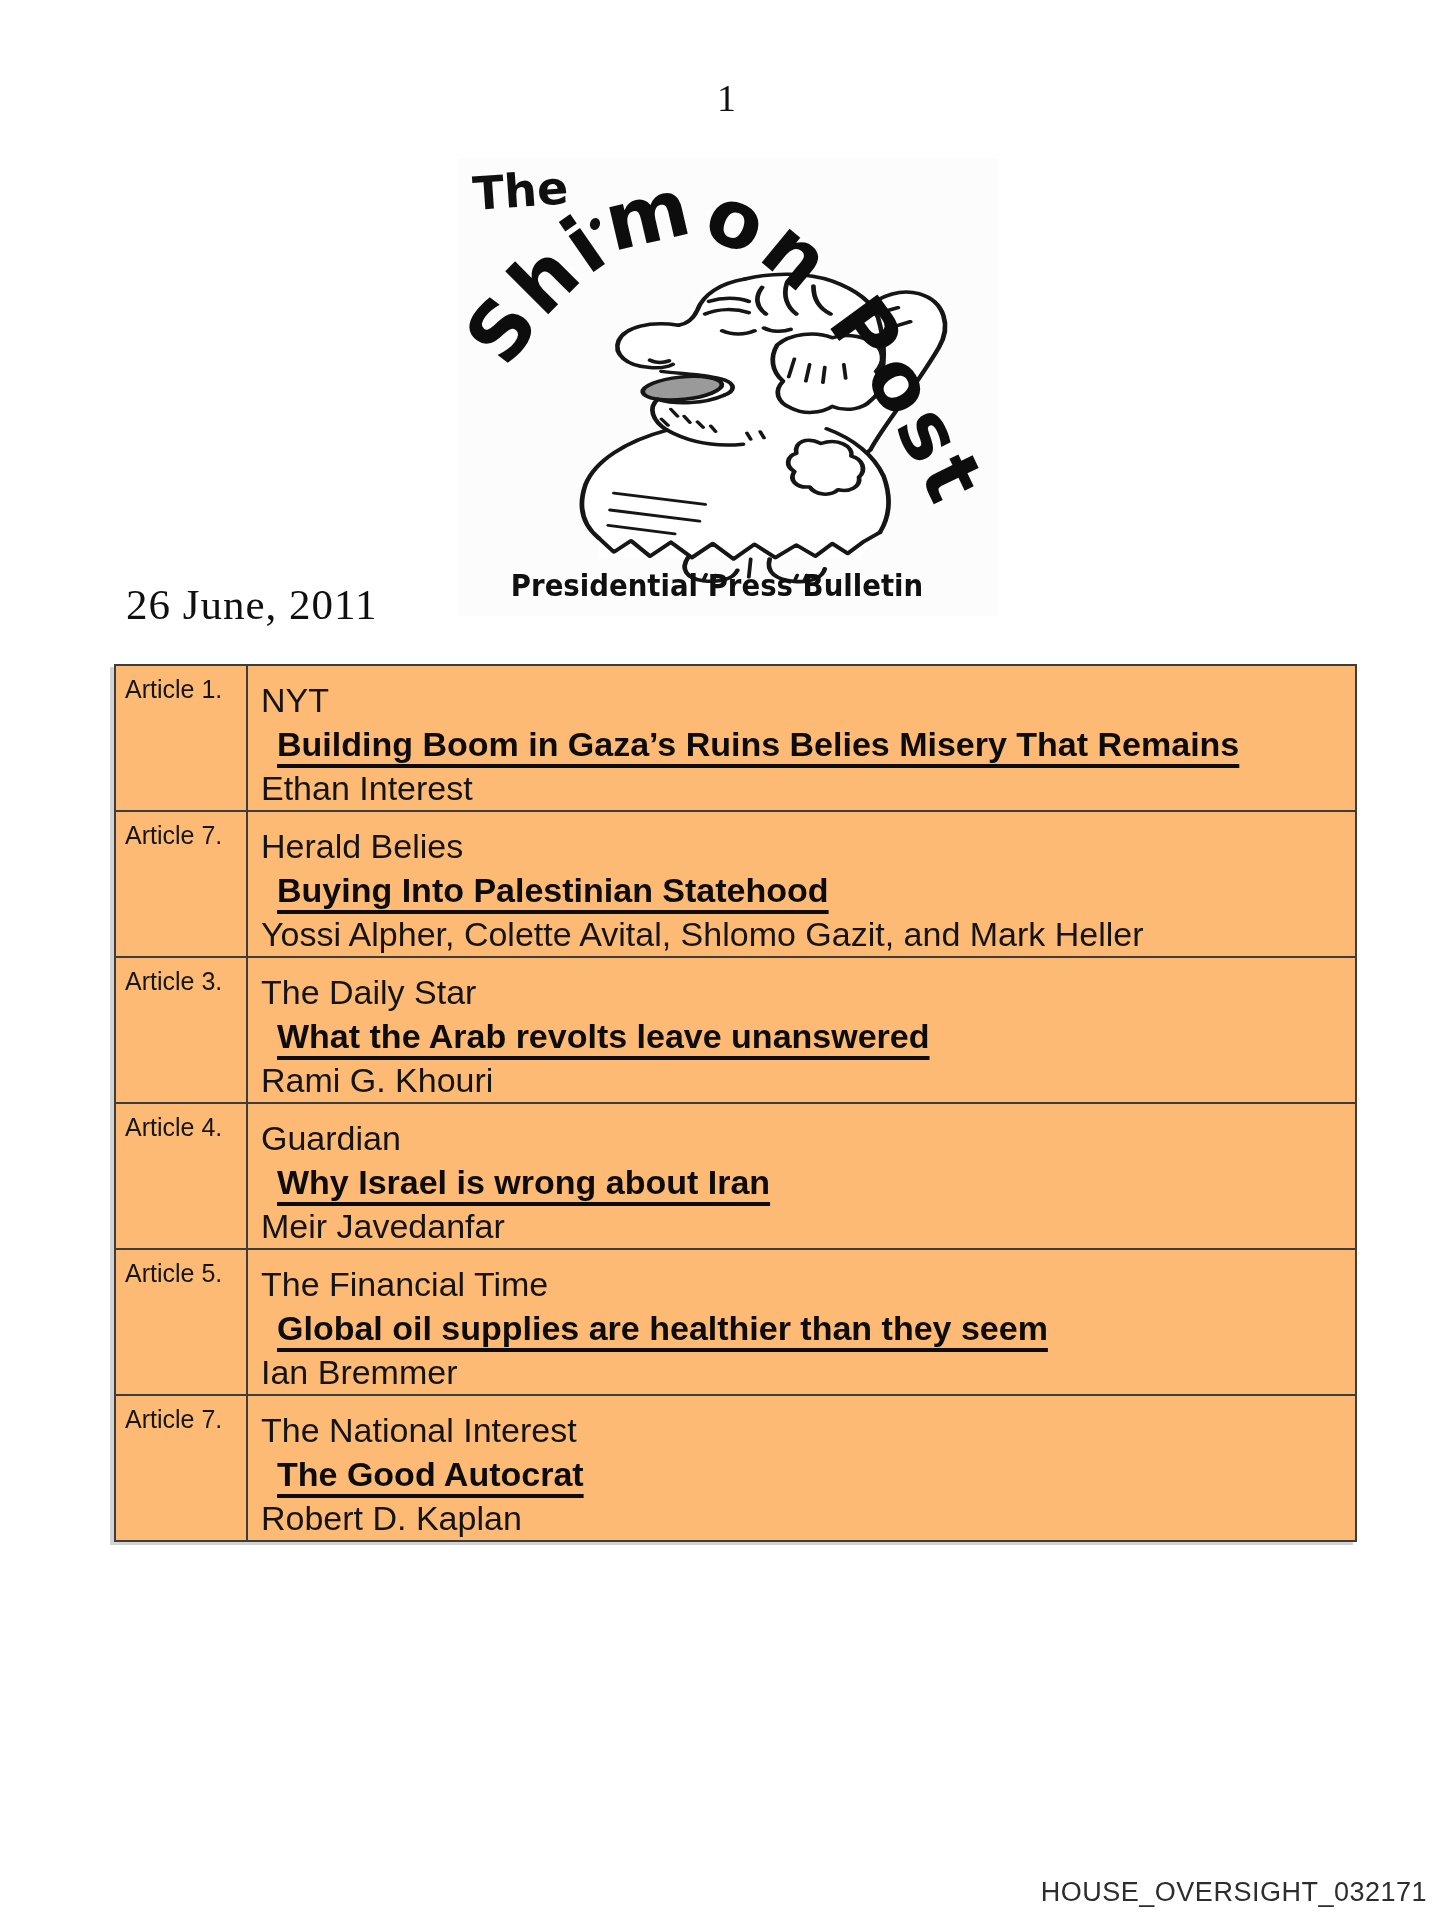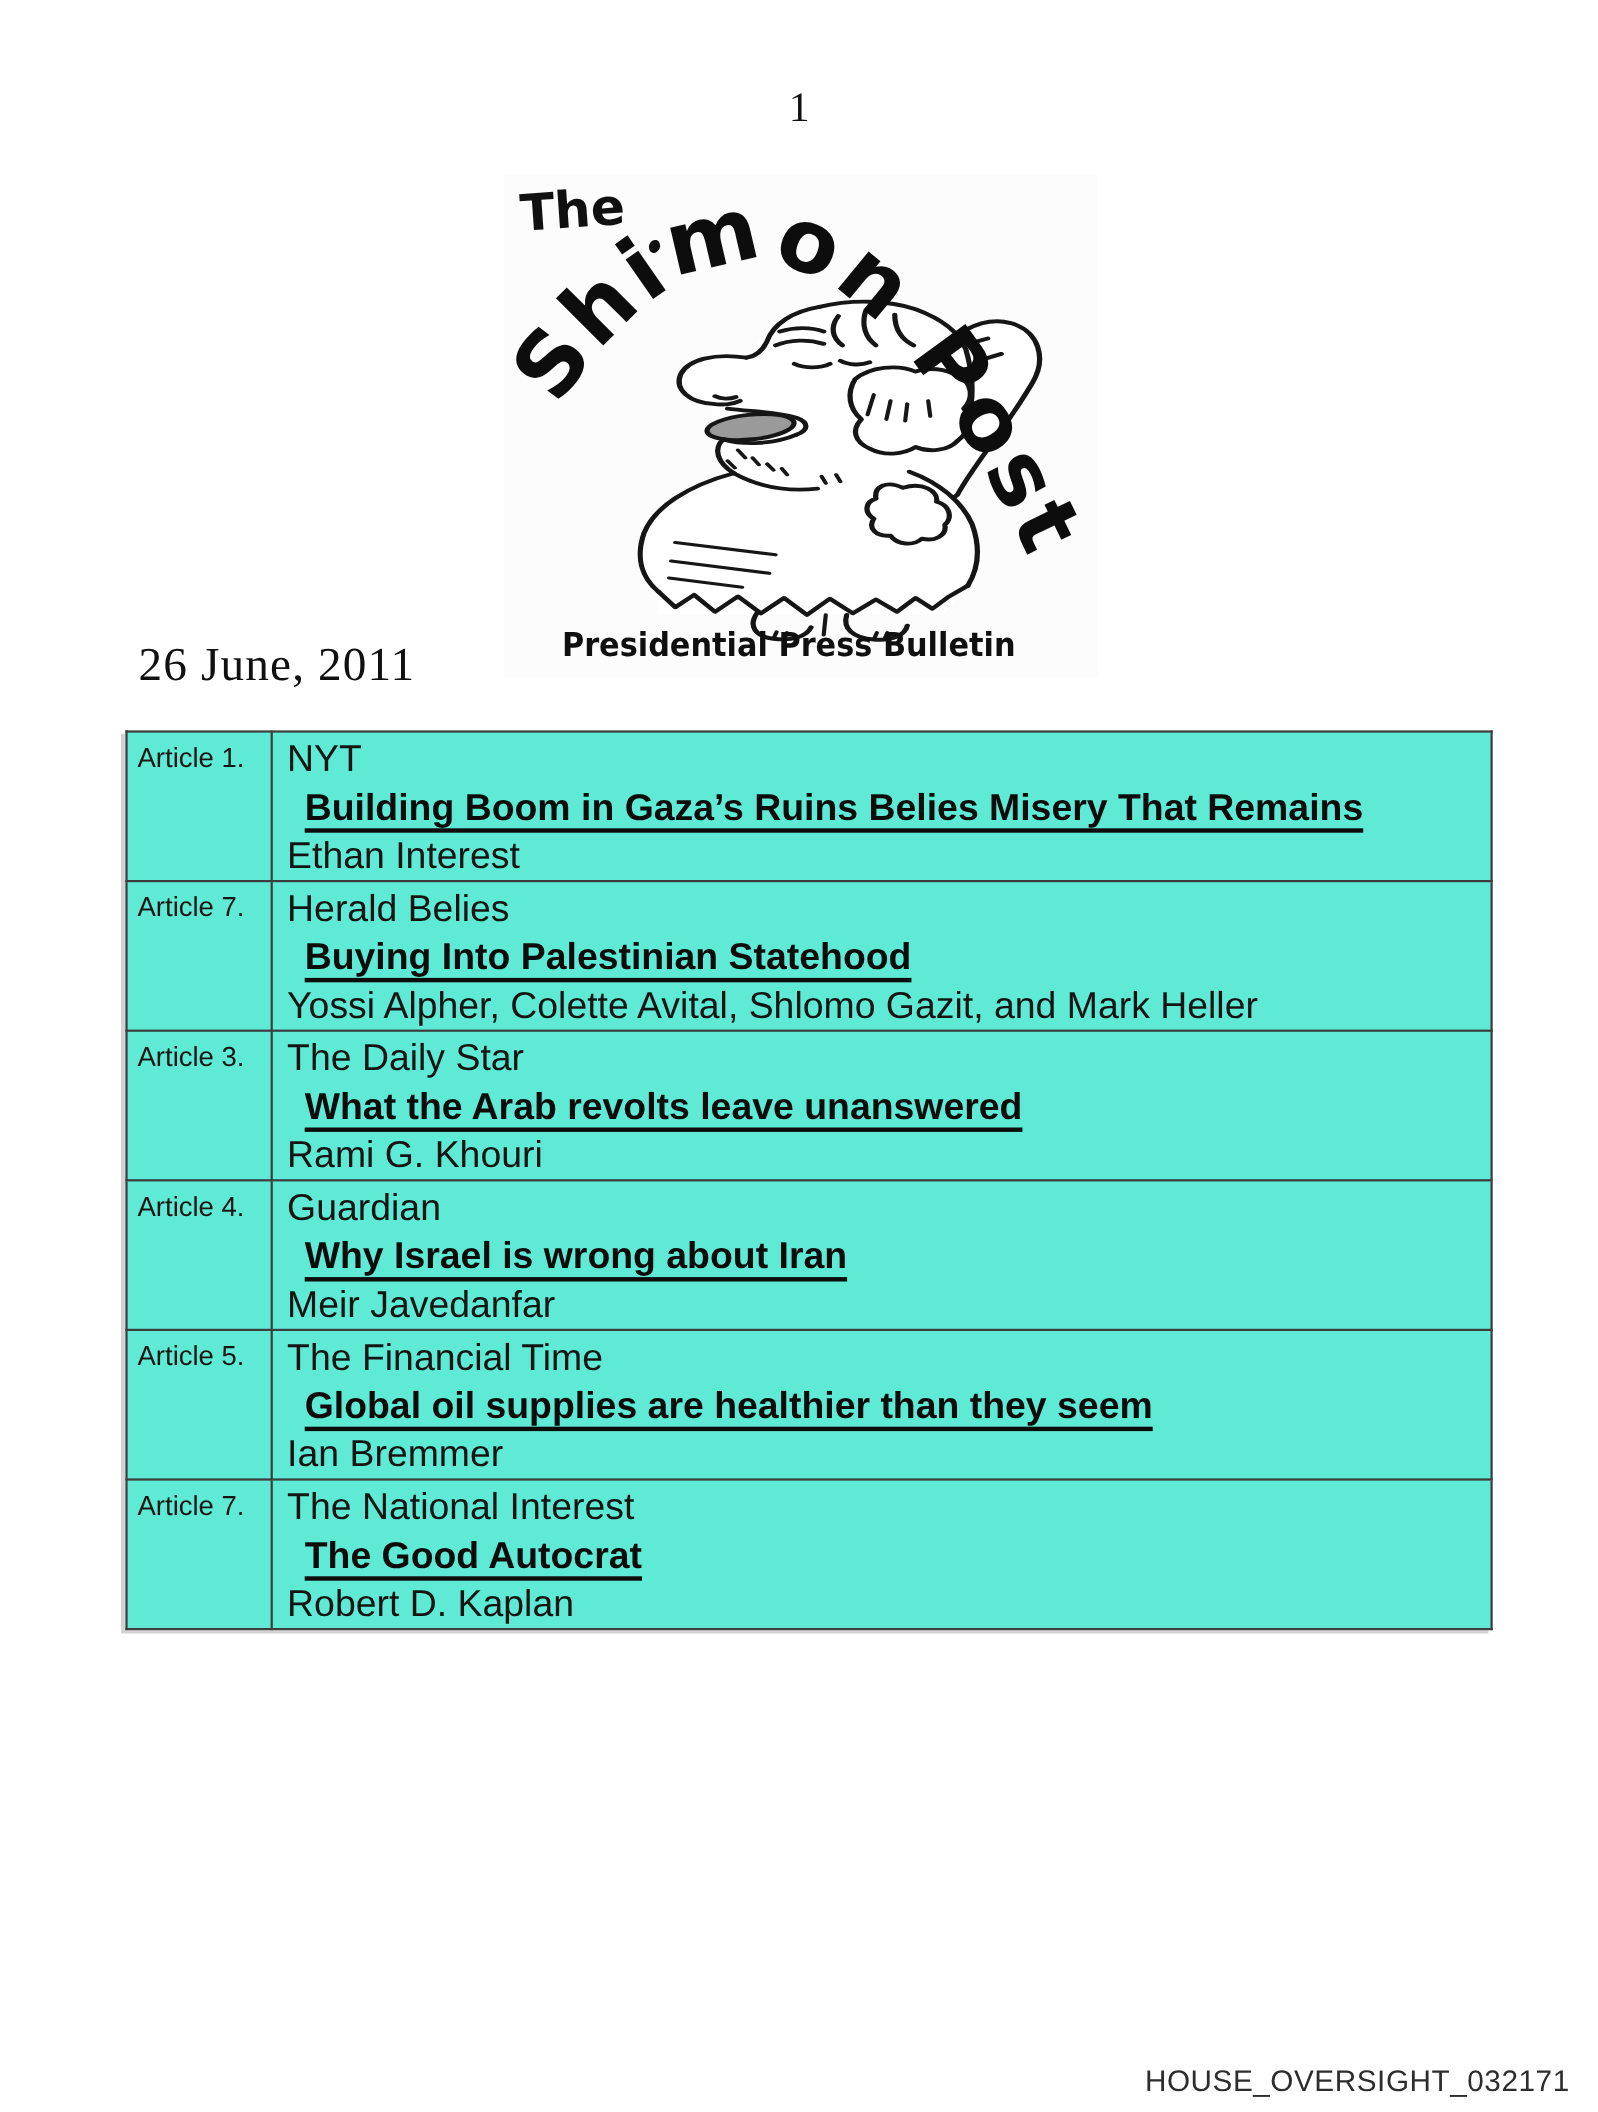--- a/index.html
+++ b/index.html
@@ -15,24 +15,24 @@
   .logo-wrap svg{overflow:visible;display:block;}
   .date-line{
     position:absolute;left:126px;top:580px;
     font-family:"Liberation Serif",serif;font-size:43px;color:#101010;letter-spacing:1px;
   }
   table.articles{
     position:absolute;left:114px;top:664px;width:1243px;
     border-collapse:collapse;table-layout:fixed;background:#fff;
     box-shadow:-4px 3px 0 rgba(130,130,130,0.35);
   }
-  table.articles td{border:2px solid #3d3d3d;vertical-align:top;background:#5eead4;}
+  table.articles td{border:2px solid #3d3d3d;vertical-align:top;background:#fdba74;}
   table.articles tr{height:132px;}
   td.label-cell{width:119px;padding:9px 2px 0 9px;font-size:25px;color:#161616;}
-  td.content-cell{padding:3px 8px 0 13px;}
+  td.content-cell{padding:13px 8px 0 13px;}
   .source-line,.authors-line{font-size:34px;line-height:43px;color:#141414;white-space:nowrap;}
   .title-line{
     font-size:34px;line-height:45px;font-weight:bold;color:#0c0c0c;white-space:nowrap;
     text-decoration:underline;text-decoration-thickness:4px;text-underline-offset:8px;margin-left:16px;
   }
   .footer-mark{
     position:absolute;top:1877px;right:26px;
     font-size:27px;color:#2d2d2d;letter-spacing:0.5px;
   }
 </style>

